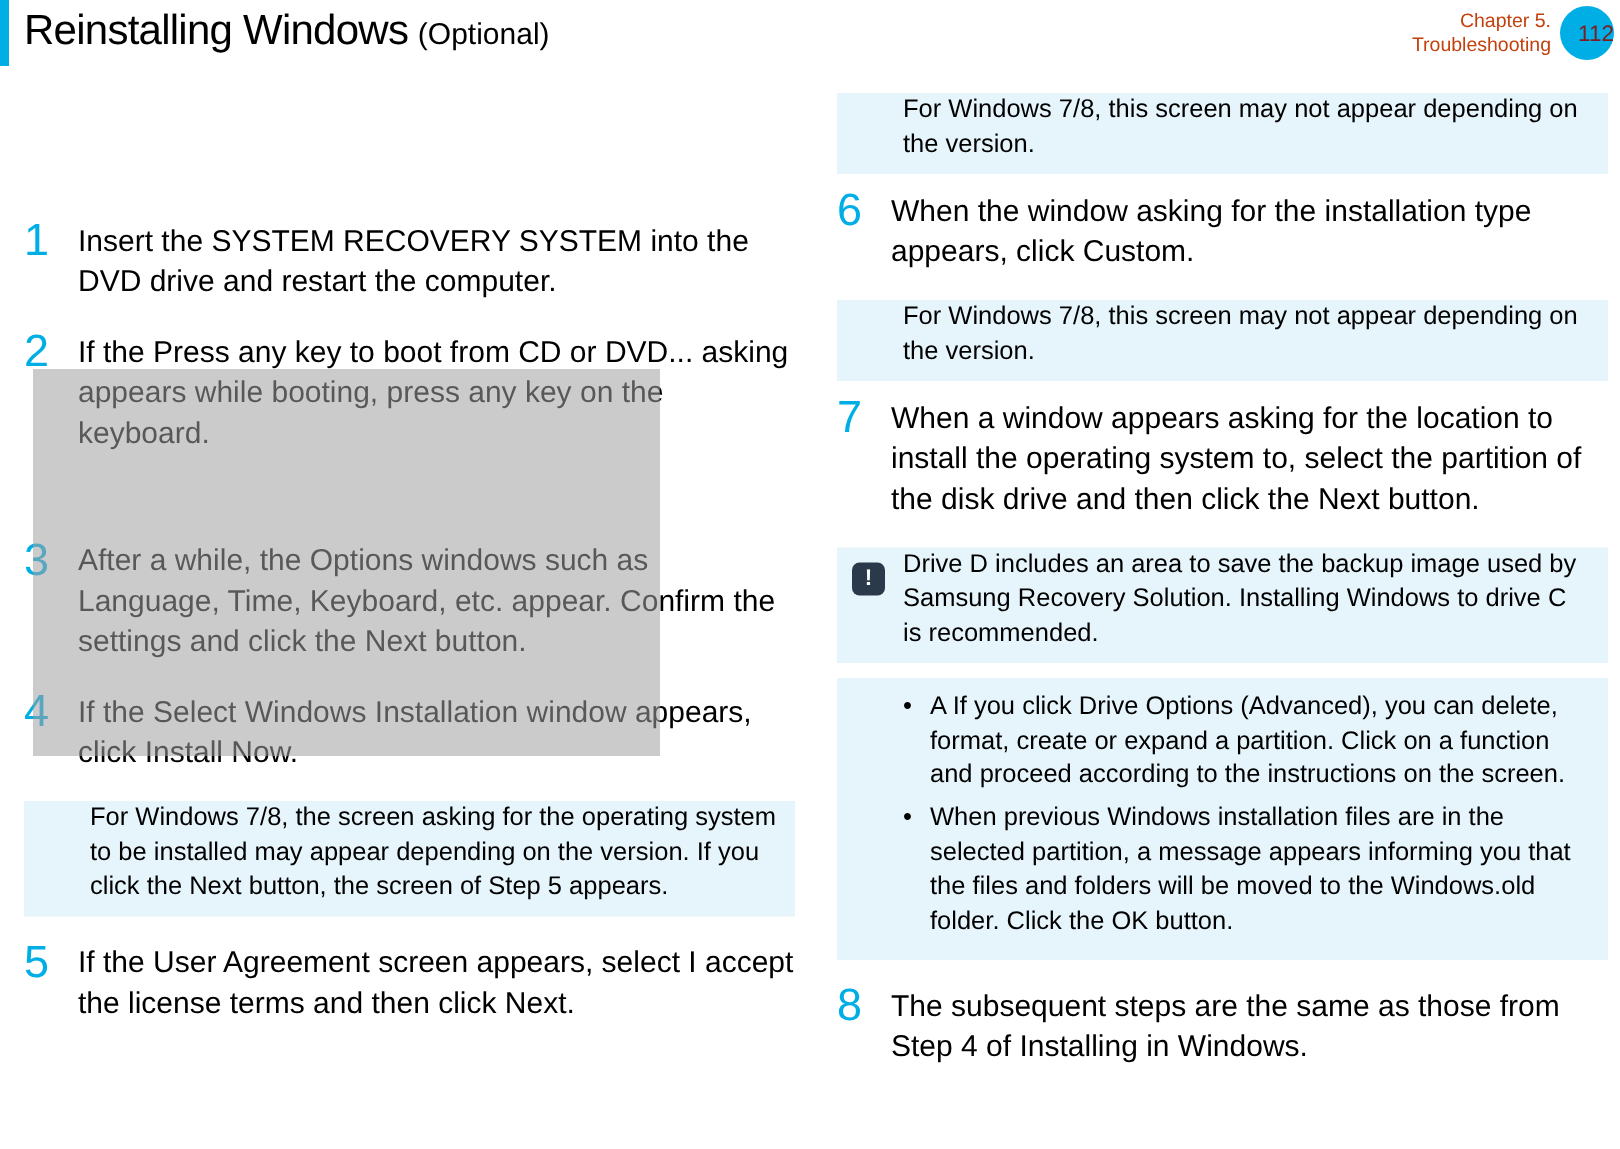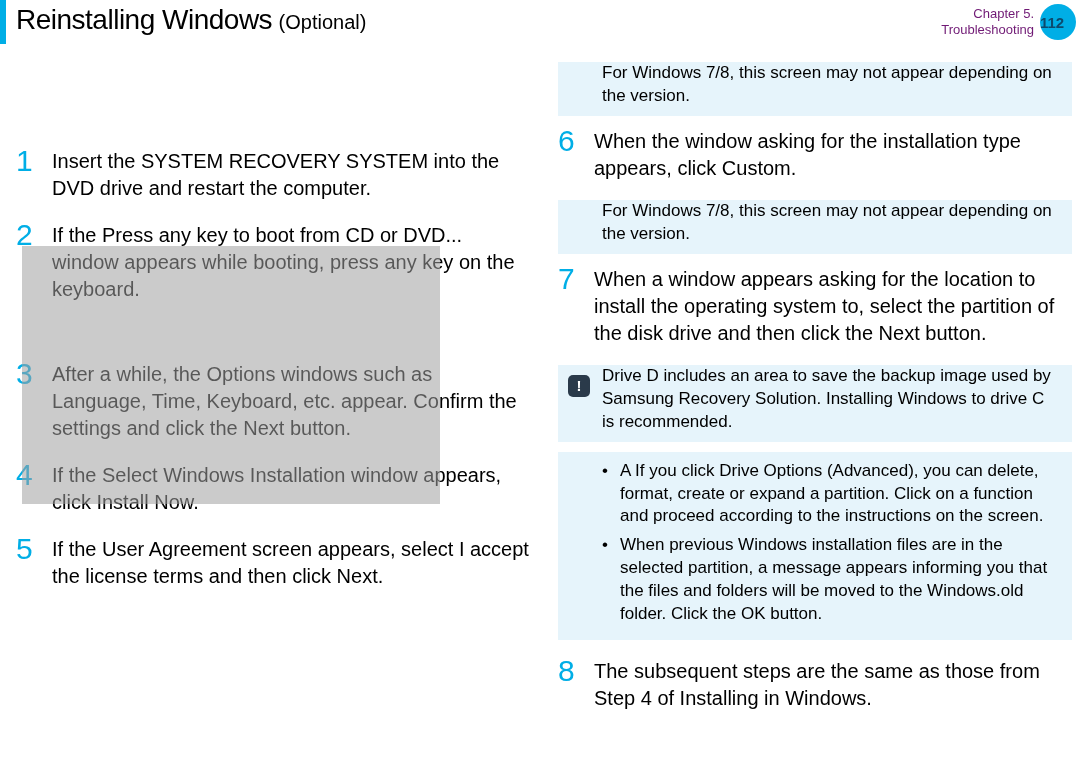--- a/index.html
+++ b/index.html
@@ -36,36 +36,35 @@
   .title-sub {
     font-size: 20px;
     font-weight: 400;
     display: inline;
     margin-left: 2px;
   }
   .chapter-block {
     position: absolute;
     right: 46px; top: 6px;
     text-align: right;
-    color: #701a75;
+    color: #c2410c;
     font-size: 13px;
     line-height: 1.2;
   }
   .page-badge {
     position: absolute;
     right: 4px; top: 4px;
     width: 36px; height: 36px;
     border-radius: 50%;
     background: #00aee6;
-    color: #0c4a6e;
+    color: #7f1d1d;
     font-size: 15px;
     display: flex;
     align-items: center;
-    justify-content: flex-start;
-    font-weight: bold;
+    justify-content: flex-end;
   }
   .columns {
     display: flex;
     gap: 20px;
     padding: 0 8px;
   }
   .col {
     flex: 1;
     position: relative;
   }
@@ -158,33 +157,34 @@
   <div class="col col-left">
 
 
     <div class="step">
       <div class="step-num">1</div>
       <div class="step-body">Insert the SYSTEM RECOVERY SYSTEM into the DVD drive and restart the computer.</div>
     </div>
 
     <div class="step" style="margin-bottom:56px">
       <div class="step-num">2</div>
-      <div class="step-body">If the Press any key to boot from CD or DVD... window appears while booting, press any key on the keyboard.</div>
+      <div class="step-body">If the Press any key to boot from CD or DVD... asking appears while booting, press any key on the keyboard.</div>
     </div>
 
     <div class="step">
       <div class="step-num">3</div>
       <div class="step-body">After a while, the Options windows such as Language, Time, Keyboard, etc. appear. Conﬁrm the settings and click the Next button.</div>
     </div>
 
     <div class="step">
       <div class="step-num">4</div>
       <div class="step-body">If the Select Windows Installation window appears, click Install Now.</div>
     </div>
 
+    <div class="note">For Windows 7/8, the screen asking for the operating system to be installed may appear depending on the version. If you click the Next button, the screen of Step 5 appears.</div>
 
     <div class="step">
       <div class="step-num">5</div>
       <div class="step-body">If the User Agreement screen appears, select I accept the license terms and then click Next.</div>
     </div>
 
     <div class="grey-overlay"></div>
   </div>
 
   <div class="col col-right">

